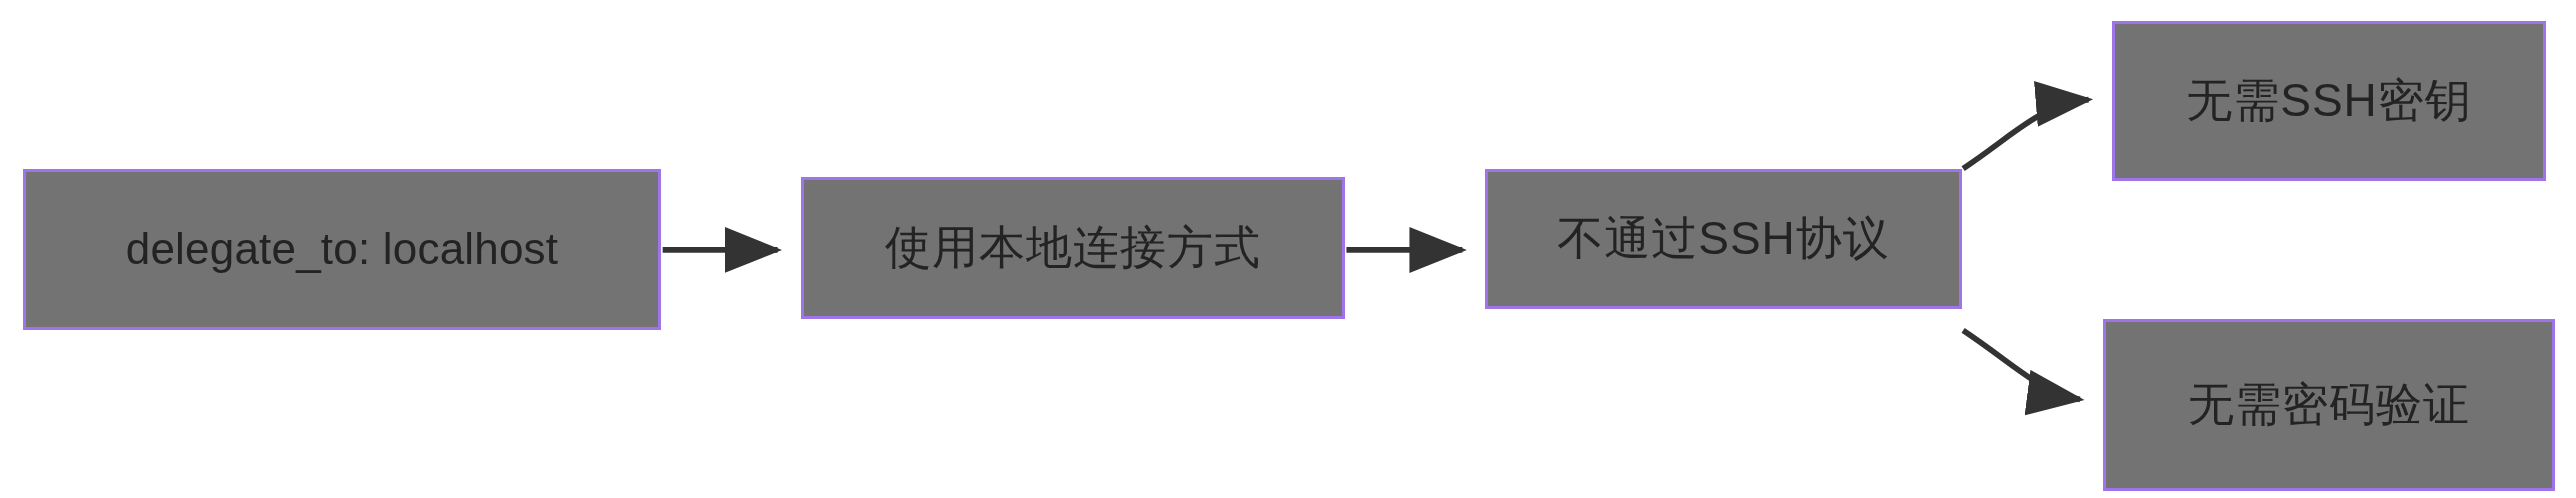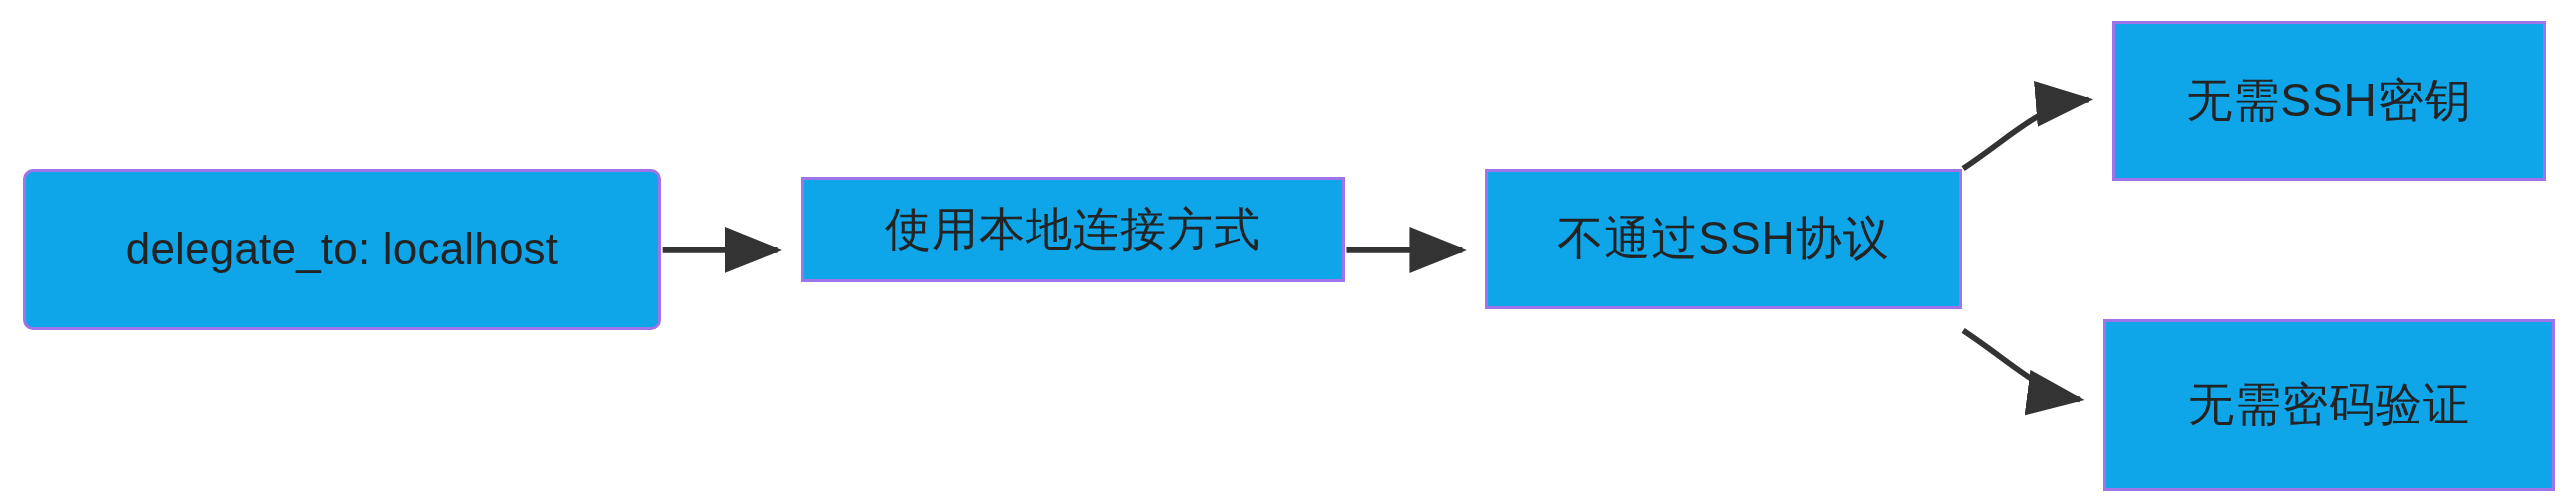--- a/index.html
+++ b/index.html
@@ -22,21 +22,21 @@
     position: absolute;
     left: 0;
     top: 0;
     width: 2576px;
     height: 499px;
     pointer-events: none;
   }
   .node {
     position: absolute;
     box-sizing: border-box;
-    background: #0ea5e9;
+    background: #737373;
     border: 3.8px solid #9f74e8;
     display: flex;
     align-items: center;
     justify-content: center;
     text-align: left;
     color: #232323;
     line-height: 1.2;
     z-index: 2;
   }
   .node .node-label {
@@ -46,22 +46,22 @@
   }
   .node-latin .node-label {
     font-size: 44px;
     letter-spacing: 0.2px;
   }
   .node-cjk .node-label {
     font-size: 46px;
     letter-spacing: 1px;
   }
   
-  #node-delegate   { left: 23px;   top: 169px; width: 638px; height: 161px; border-radius: 10px; }
-  #node-localconn  { left: 801px;  top: 177px; width: 544px; height: 105px; }
+  #node-delegate   { left: 23px;   top: 169px; width: 638px; height: 161px; }
+  #node-localconn  { left: 801px;  top: 177px; width: 544px; height: 142px; }
   #node-nossh      { left: 1485px; top: 169px; width: 477px; height: 140px; }
   #node-nokey      { left: 2112px; top: 21px;  width: 434px; height: 160px; }
   #node-nopassword { left: 2103px; top: 319px; width: 452px; height: 172px; }
 </style>
 </head>
 <body>
 
 <div id="canvas">
 
   <svg id="edge-layer" viewBox="0 0 2690 521" width="2576" height="499" xmlns="http://www.w3.org/2000/svg">

